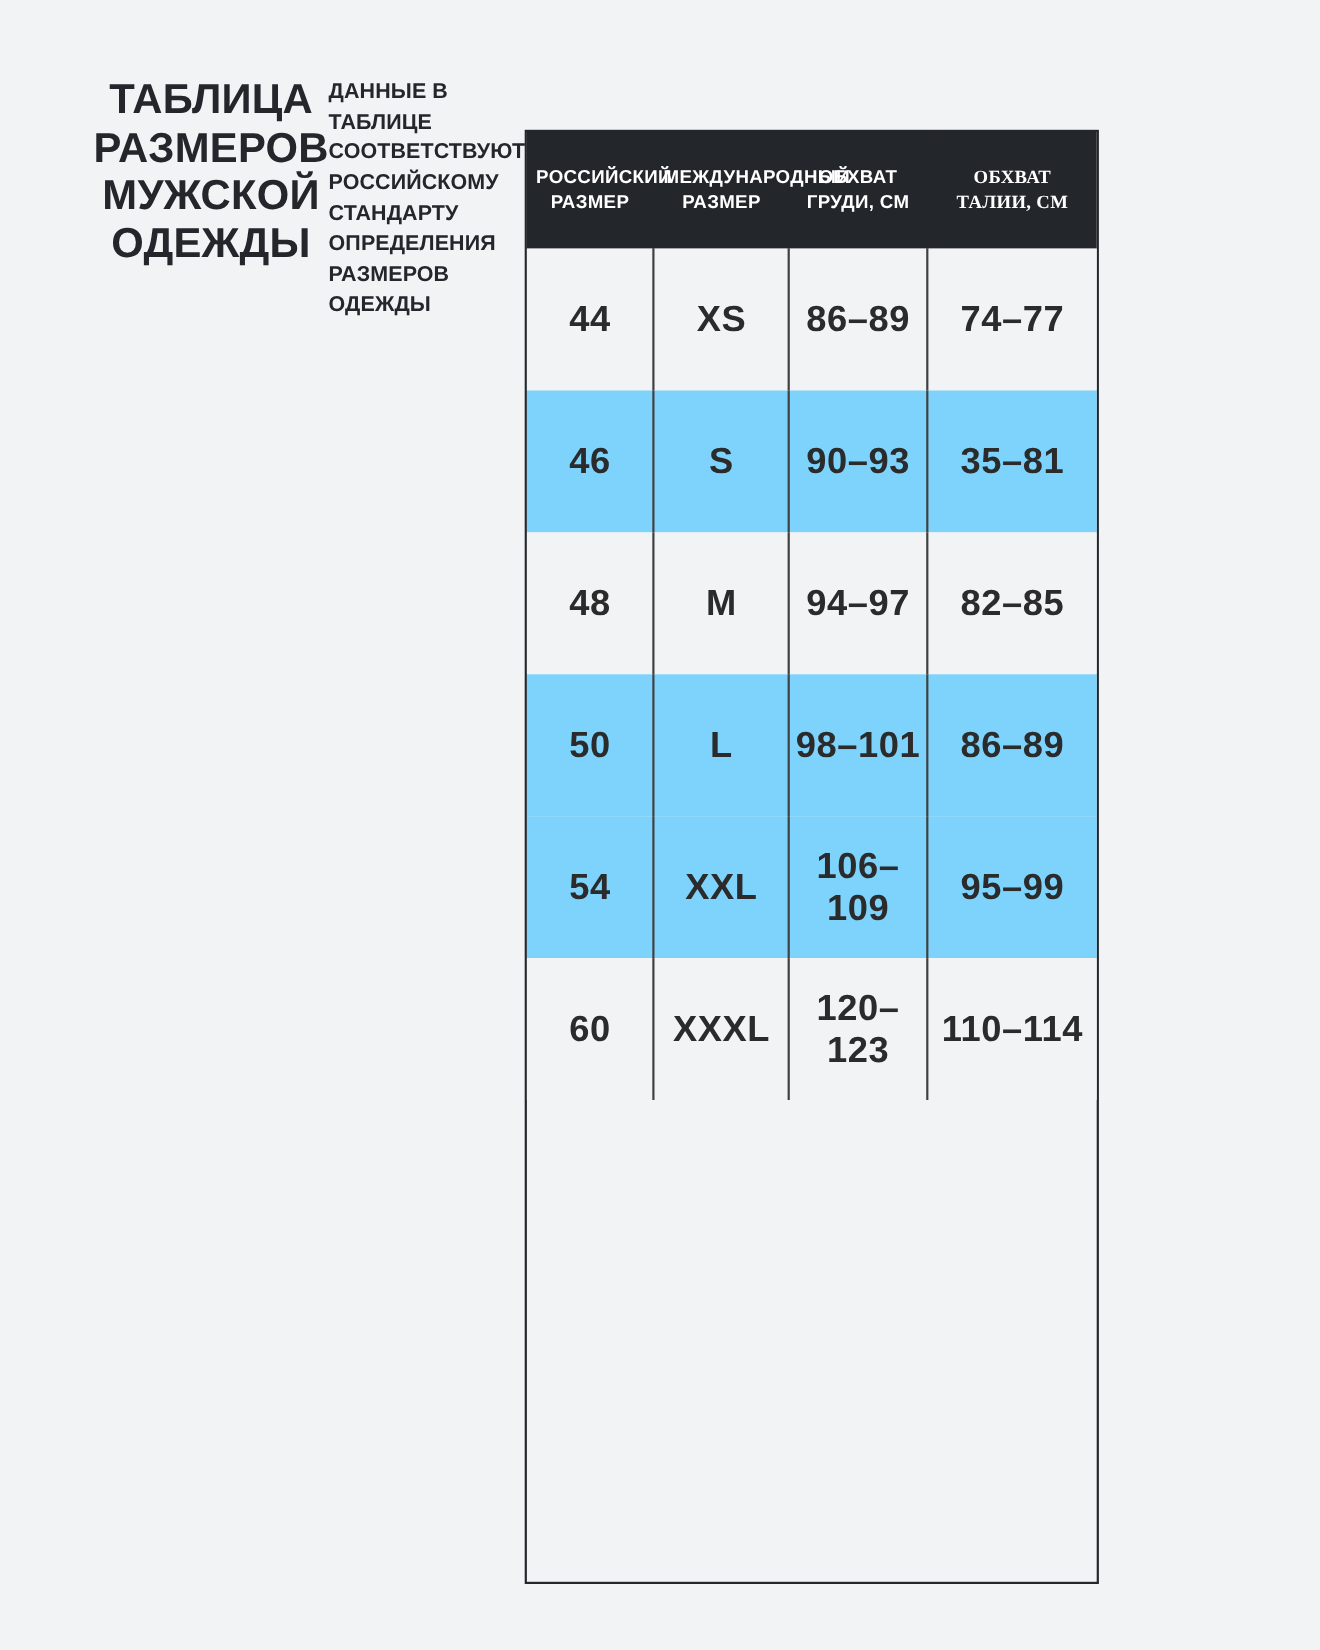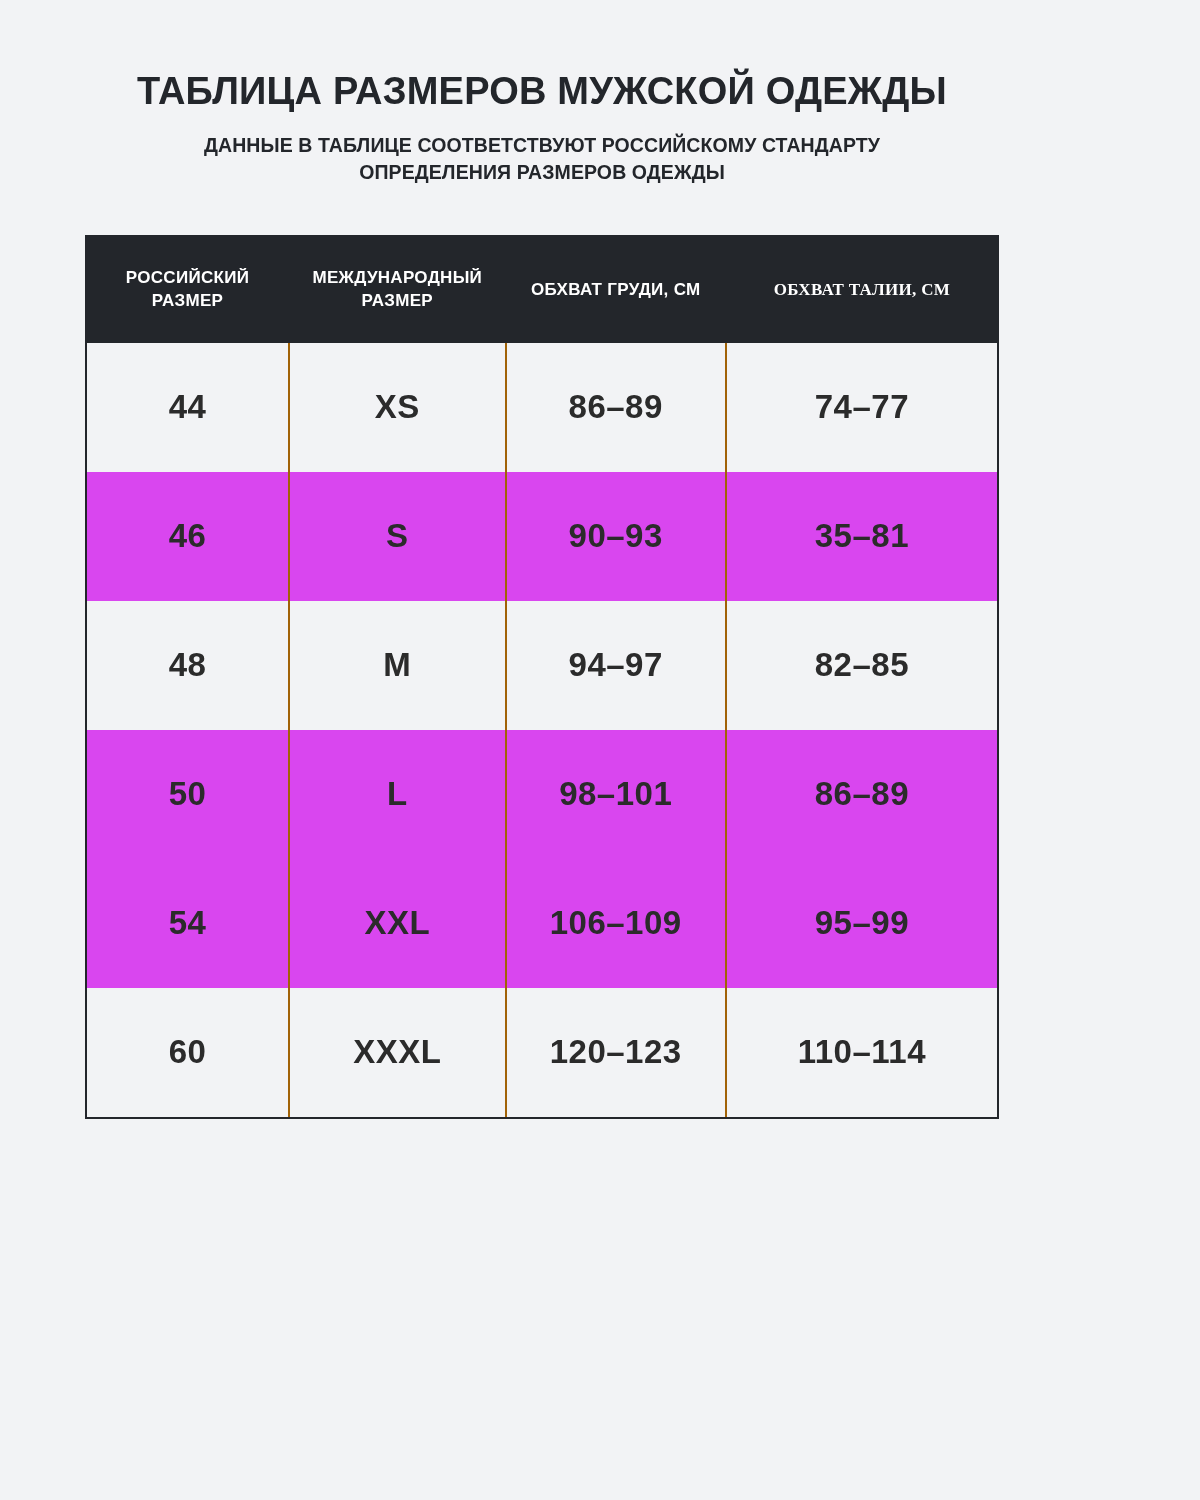--- a/index.html
+++ b/index.html
@@ -13,33 +13,33 @@
     font-family: "Liberation Sans", sans-serif;
     color: #2b2b2b;
     overflow: hidden;
   }
   .page {
     width: 1084px;
     height: 1500px;
     box-sizing: border-box;
     padding: 70px 85px 60px 85px;
     display: flex;
-    flex-direction: column;
+    flex-direction: row;
   }
   .title {
     text-align: center;
     font-size: 38px;
     font-weight: bold;
     letter-spacing: 0.2px;
     color: #23262b;
     margin: 0 0 18px 0;
     line-height: 1.15;
   }
   .subtitle {
-    text-align: center;
+    text-align: left;
     font-size: 19.5px;
     font-weight: bold;
     color: #23262b;
     line-height: 1.42;
     margin: 0 auto;
     max-width: 760px;
     letter-spacing: 0.1px;
   }
   .table-wrap {
     margin-top: 48px;
@@ -64,26 +64,26 @@
     border-right: 2px solid #23262b;
   }
   thead th:last-child { border-right: none; font-family: Liberation Serif, serif; }
   tbody td {
     font-size: 33px;
     font-weight: bold;
     text-align: center;
     vertical-align: middle;
     height: 127px;
     color: #2b2b2b;
-    border-right: 2px solid #a16207;
+    border-right: 2px solid #404040;
     letter-spacing: 0.5px;
   }
   tbody td:last-child { border-right: none; }
   tbody tr.odd td { background: #f2f3f5; }
-  tbody tr.even td { background: #d946ef; margin-top: 32px; }
+  tbody tr.even td { background: #7dd3fc; margin-top: 32px; }
   col.c1 { width: 22.2%; }
   col.c2 { width: 23.8%; }
   col.c3 { width: 24.2%; }
   col.c4 { width: 29.8%; }
 </style>
 </head>
 <body>
 
 <div class="page">
 

